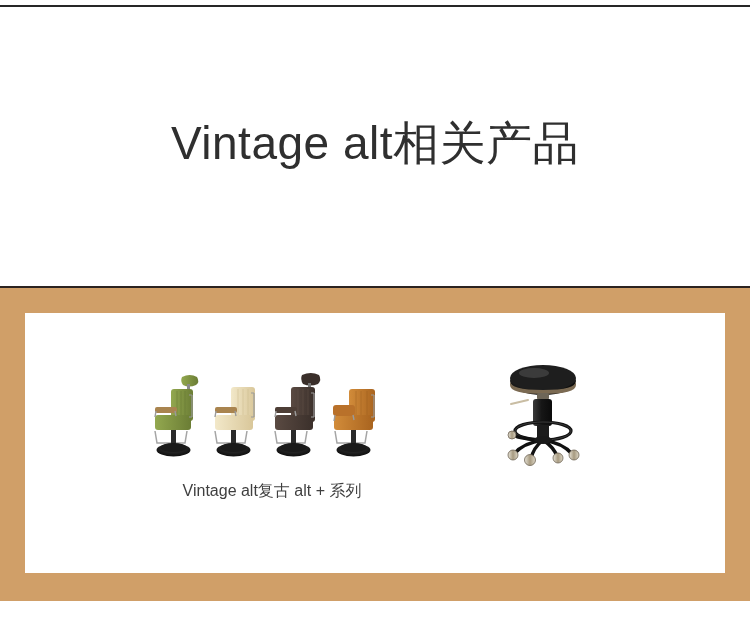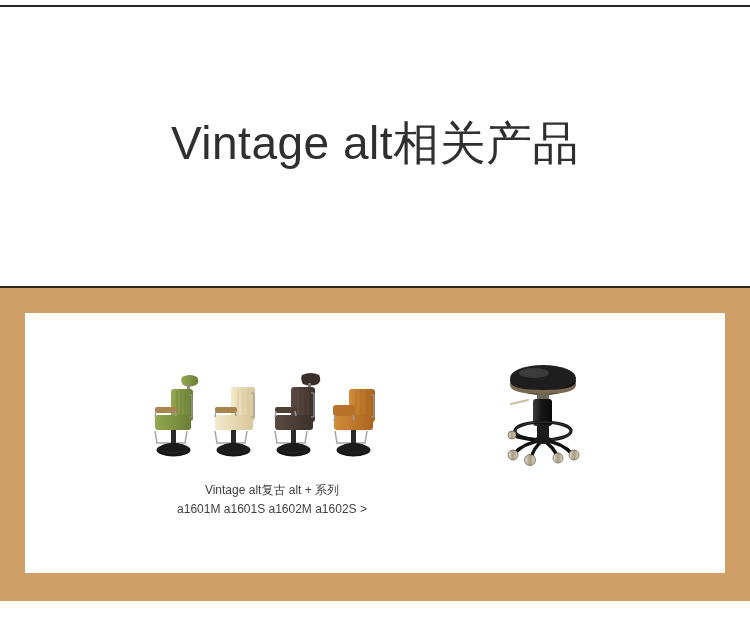--- a/index.html
+++ b/index.html
@@ -103,21 +103,21 @@
   }
   .product-media {
     height: 112px;
     display: flex;
     align-items: flex-end;
     justify-content: center;
   }
   .product-caption {
     margin-top: 14px;
     text-align: center;
-    font-size: 12px;
+    font-size: 16px;
     line-height: 19px;
     color: #3f3f3f;
     white-space: nowrap;
   }
   .cap-line { display: block; }
 
   .chairs-media { width: 250px; }
   .stool-media  { width: 120px; }
 
   svg { display: block; }
@@ -224,21 +224,20 @@
             <path d="M3 64 l2 12 h28 l2 -12" fill="none" stroke="#a5a5a5" stroke-width="1.5"></path>
             <rect x="19" y="63" width="5" height="16" fill="#2a2a2a"></rect>
             <ellipse cx="21.5" cy="83" rx="17" ry="6.5" fill="url(#baseG)"></ellipse>
             <ellipse cx="21.5" cy="80.5" rx="13" ry="4.5" fill="#1a1a1a"></ellipse>
           </g>
         </svg>
       </div>
 
       <div class="product-caption">
         <span class="cap-line">Vintage alt复古 alt + 系列</span>
-        <span class="cap-line">a1601M a1601S a1602M a1602S &gt;</span>
       </div>
     </div>
 
     <div class="product">
       <div class="product-media stool-media">
         <svg width="110" height="108" viewBox="0 0 110 108">
           <defs>
             <radialGradient id="seatG" cx="40%" cy="28%" r="72%">
               <stop offset="0%" stop-color="#4a4a4a"></stop>
               <stop offset="55%" stop-color="#202020"></stop>

